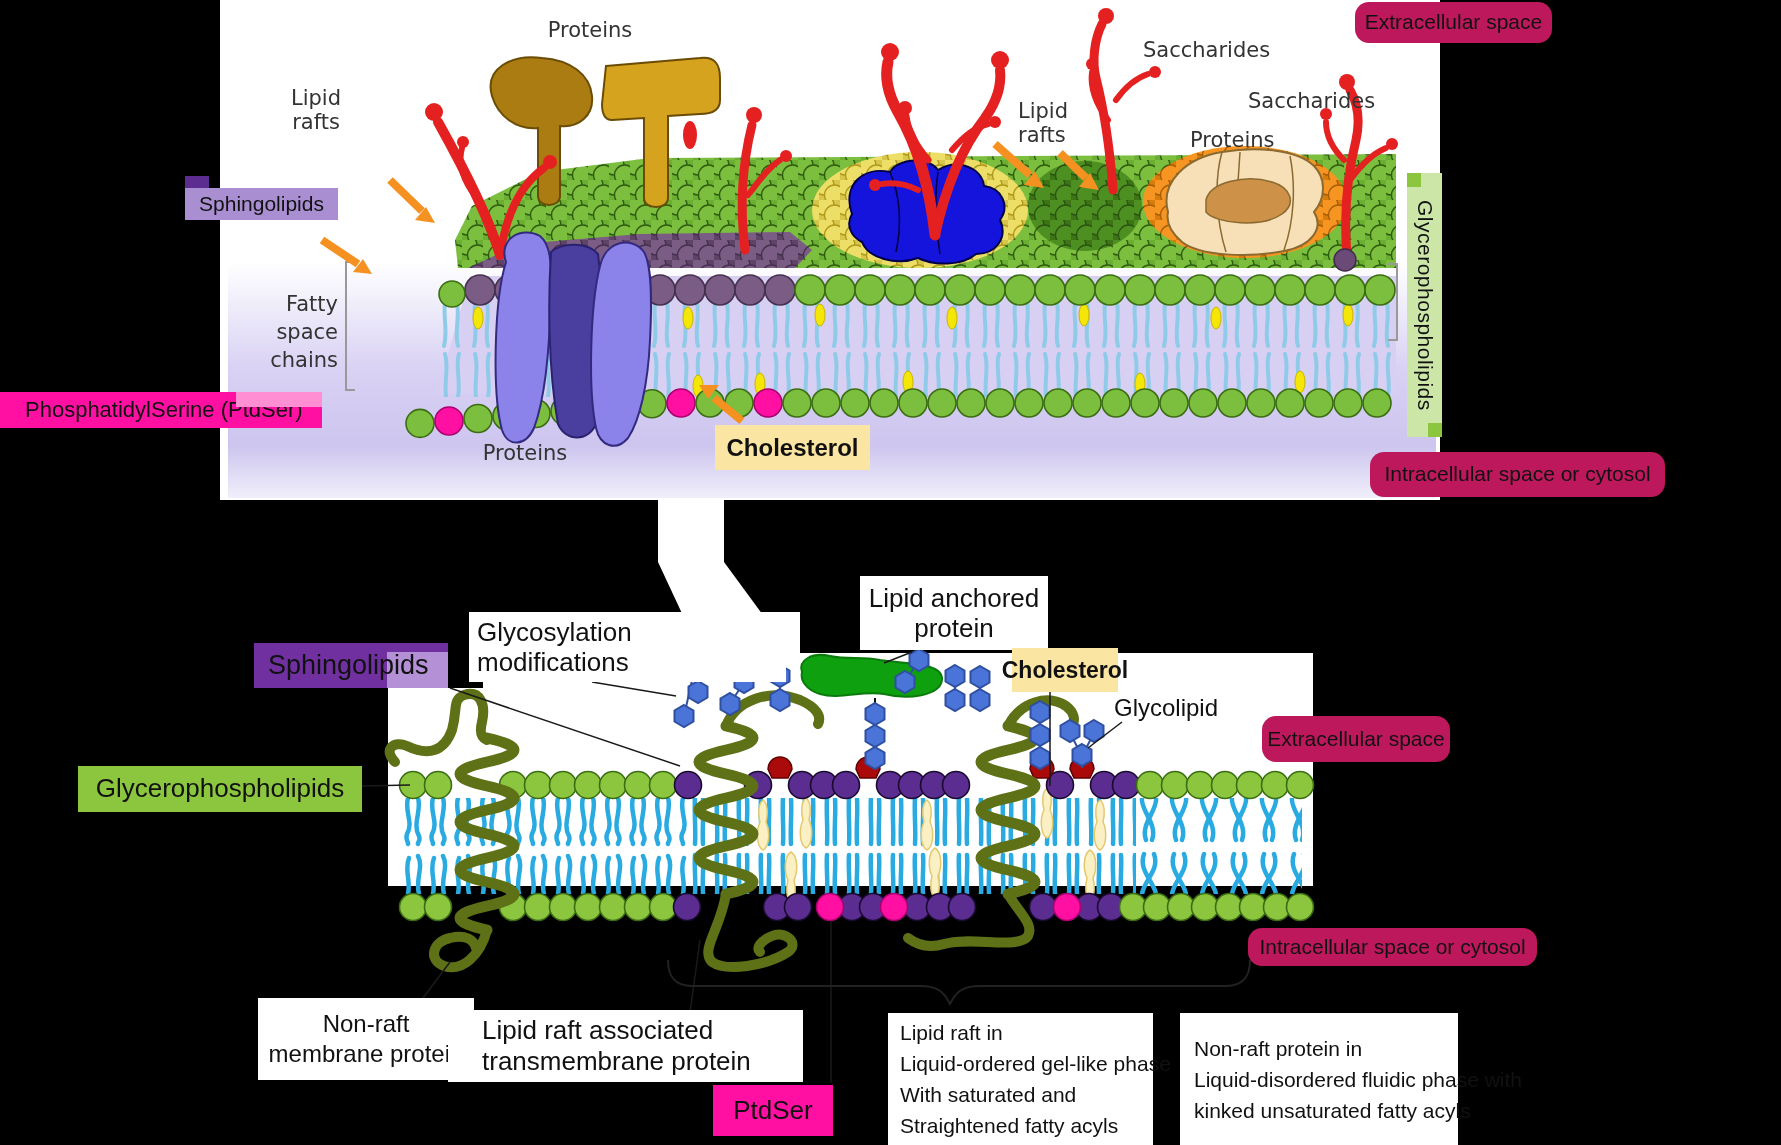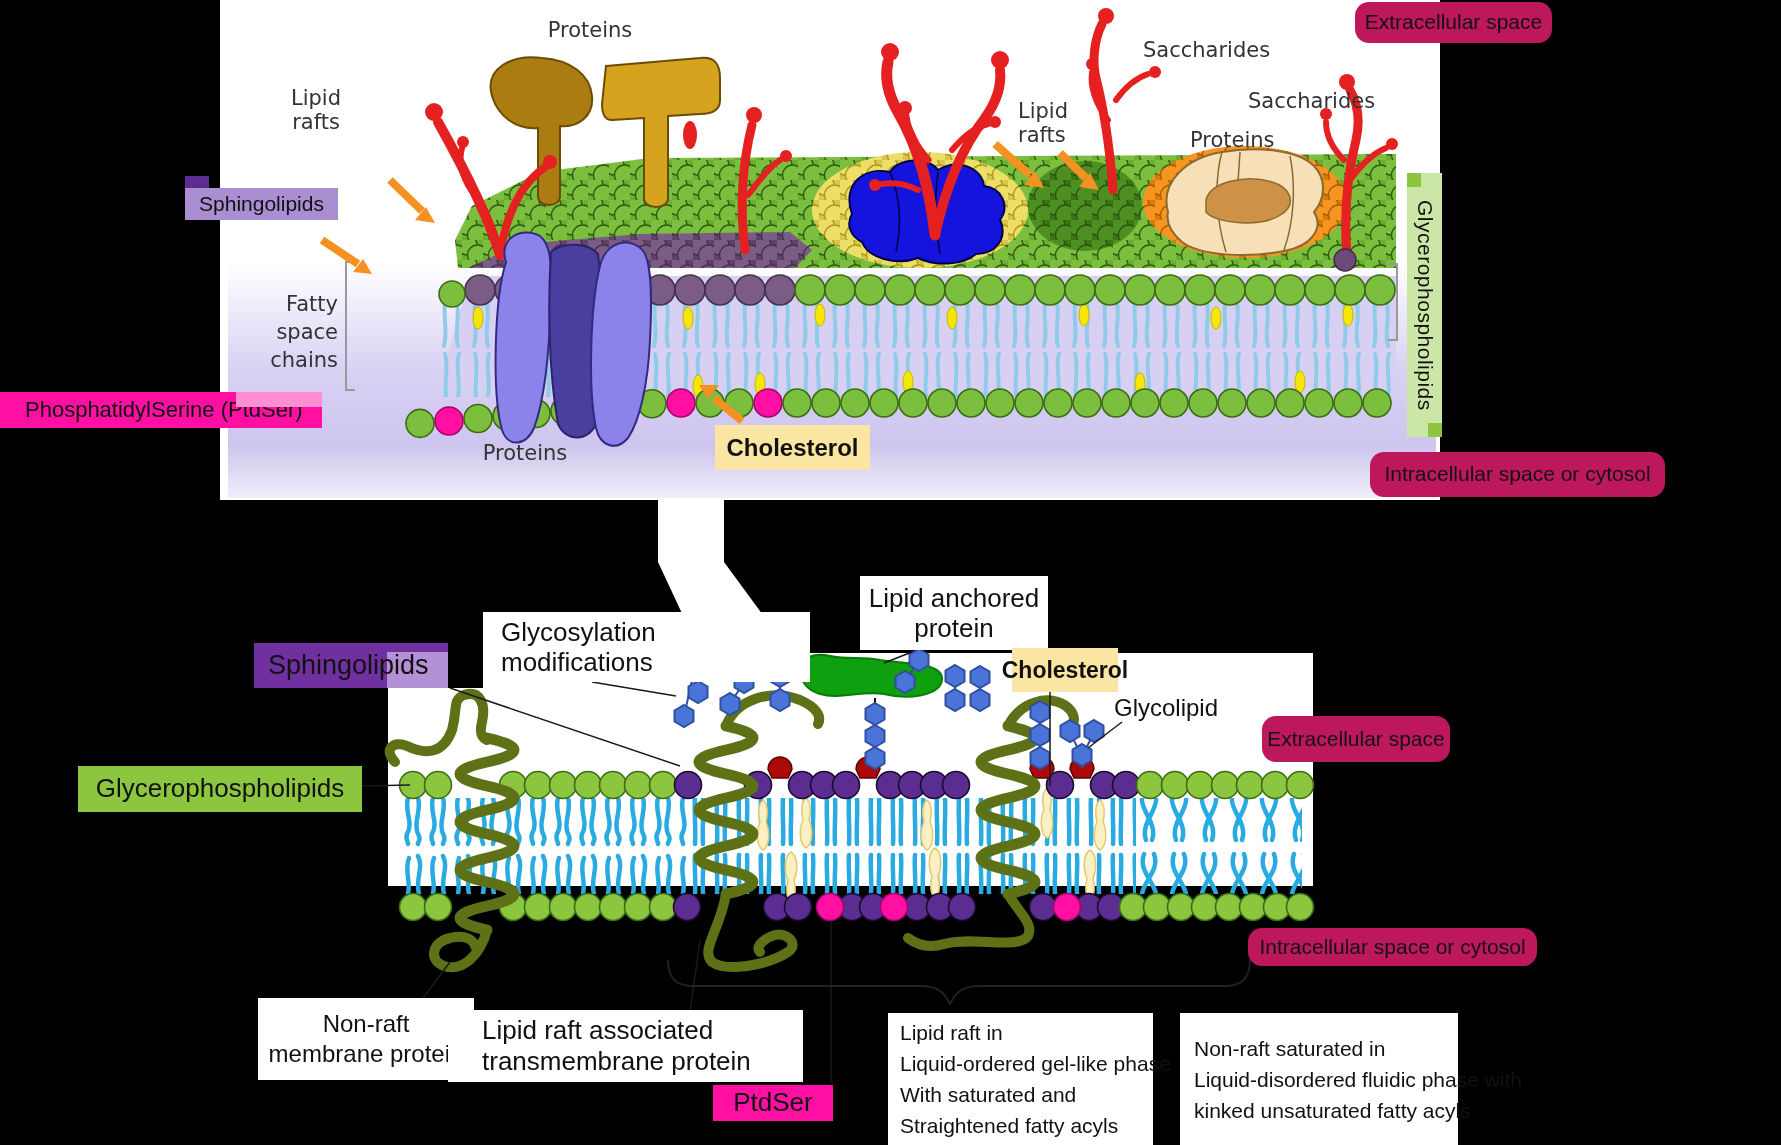--- a/index.html
+++ b/index.html
@@ -516,21 +516,21 @@
       <div>rafts</div>
     </div>
   <div class="txt" style="left:1248px;top:89px;font-size:21px;">Saccharides</div>
   <div class="txt" style="left:1190px;top:128px;font-size:21px;">Proteins</div>
 
   <div class="lbl" id="lbl-sphingo-bot" style="left:254px;top:643px;width:194px;height:45px;font-size:27px;padding-left:14px;">
     <div class="lt"></div>
     <span>Sphingolipids</span>
     </div>
 
-  <div class="lbl white stack" style="left:493px;top:612px;width:317px;height:70px;font-size:26px;padding-left:8px;line-height:30px;">
+  <div class="lbl white stack" style="left:469px;top:612px;width:317px;height:70px;font-size:26px;padding-left:8px;line-height:30px;">
     <div>
         <div>Glycosylation</div>
         <div>modifications</div>
       </div>
     </div>
 
   <div class="lbl white stack center" style="left:860px;top:576px;width:188px;height:74px;font-size:26px;line-height:30px;">
     <div>
         <div>Lipid anchored</div>
         <div>protein</div>
@@ -564,33 +564,33 @@
       </div>
     </div>
 
   <div class="lbl white stack" style="left:448px;top:1010px;width:355px;height:72px;font-size:26px;padding-left:34px;line-height:31px;">
     <div>
         <div>Lipid raft associated</div>
         <div>transmembrane protein</div>
       </div>
     </div>
 
-  <div class="lbl pinkbox center" style="left:713px;top:1085px;width:120px;height:36px;font-size:26px;">
+  <div class="lbl pinkbox center" style="left:713px;top:1085px;width:120px;height:51px;font-size:26px;">
       <span>PtdSer</span>
     </div>
 
   <div class="lbl white stack nowrap" style="left:888px;top:1013px;width:265px;height:132px;font-size:21px;padding-left:12px;line-height:31px;">
     <div>
         <div>Lipid raft in</div>
         <div>Liquid-ordered  gel-like phase</div>
     <div>With saturated and</div>
         <div>Straightened fatty acyls</div>
       </div>
     </div>
 
   <div class="lbl white stack nowrap" style="left:1180px;top:1013px;width:278px;height:132px;font-size:21px;padding-left:14px;line-height:31px;">
     <div>
-        <div>Non-raft saturated in</div>
+        <div>Non-raft protein in</div>
         <div>Liquid-disordered fluidic phase with</div>
     <div>kinked unsaturated fatty acyls</div>
       </div>
     </div>
 </div>
 
 </body></html>

